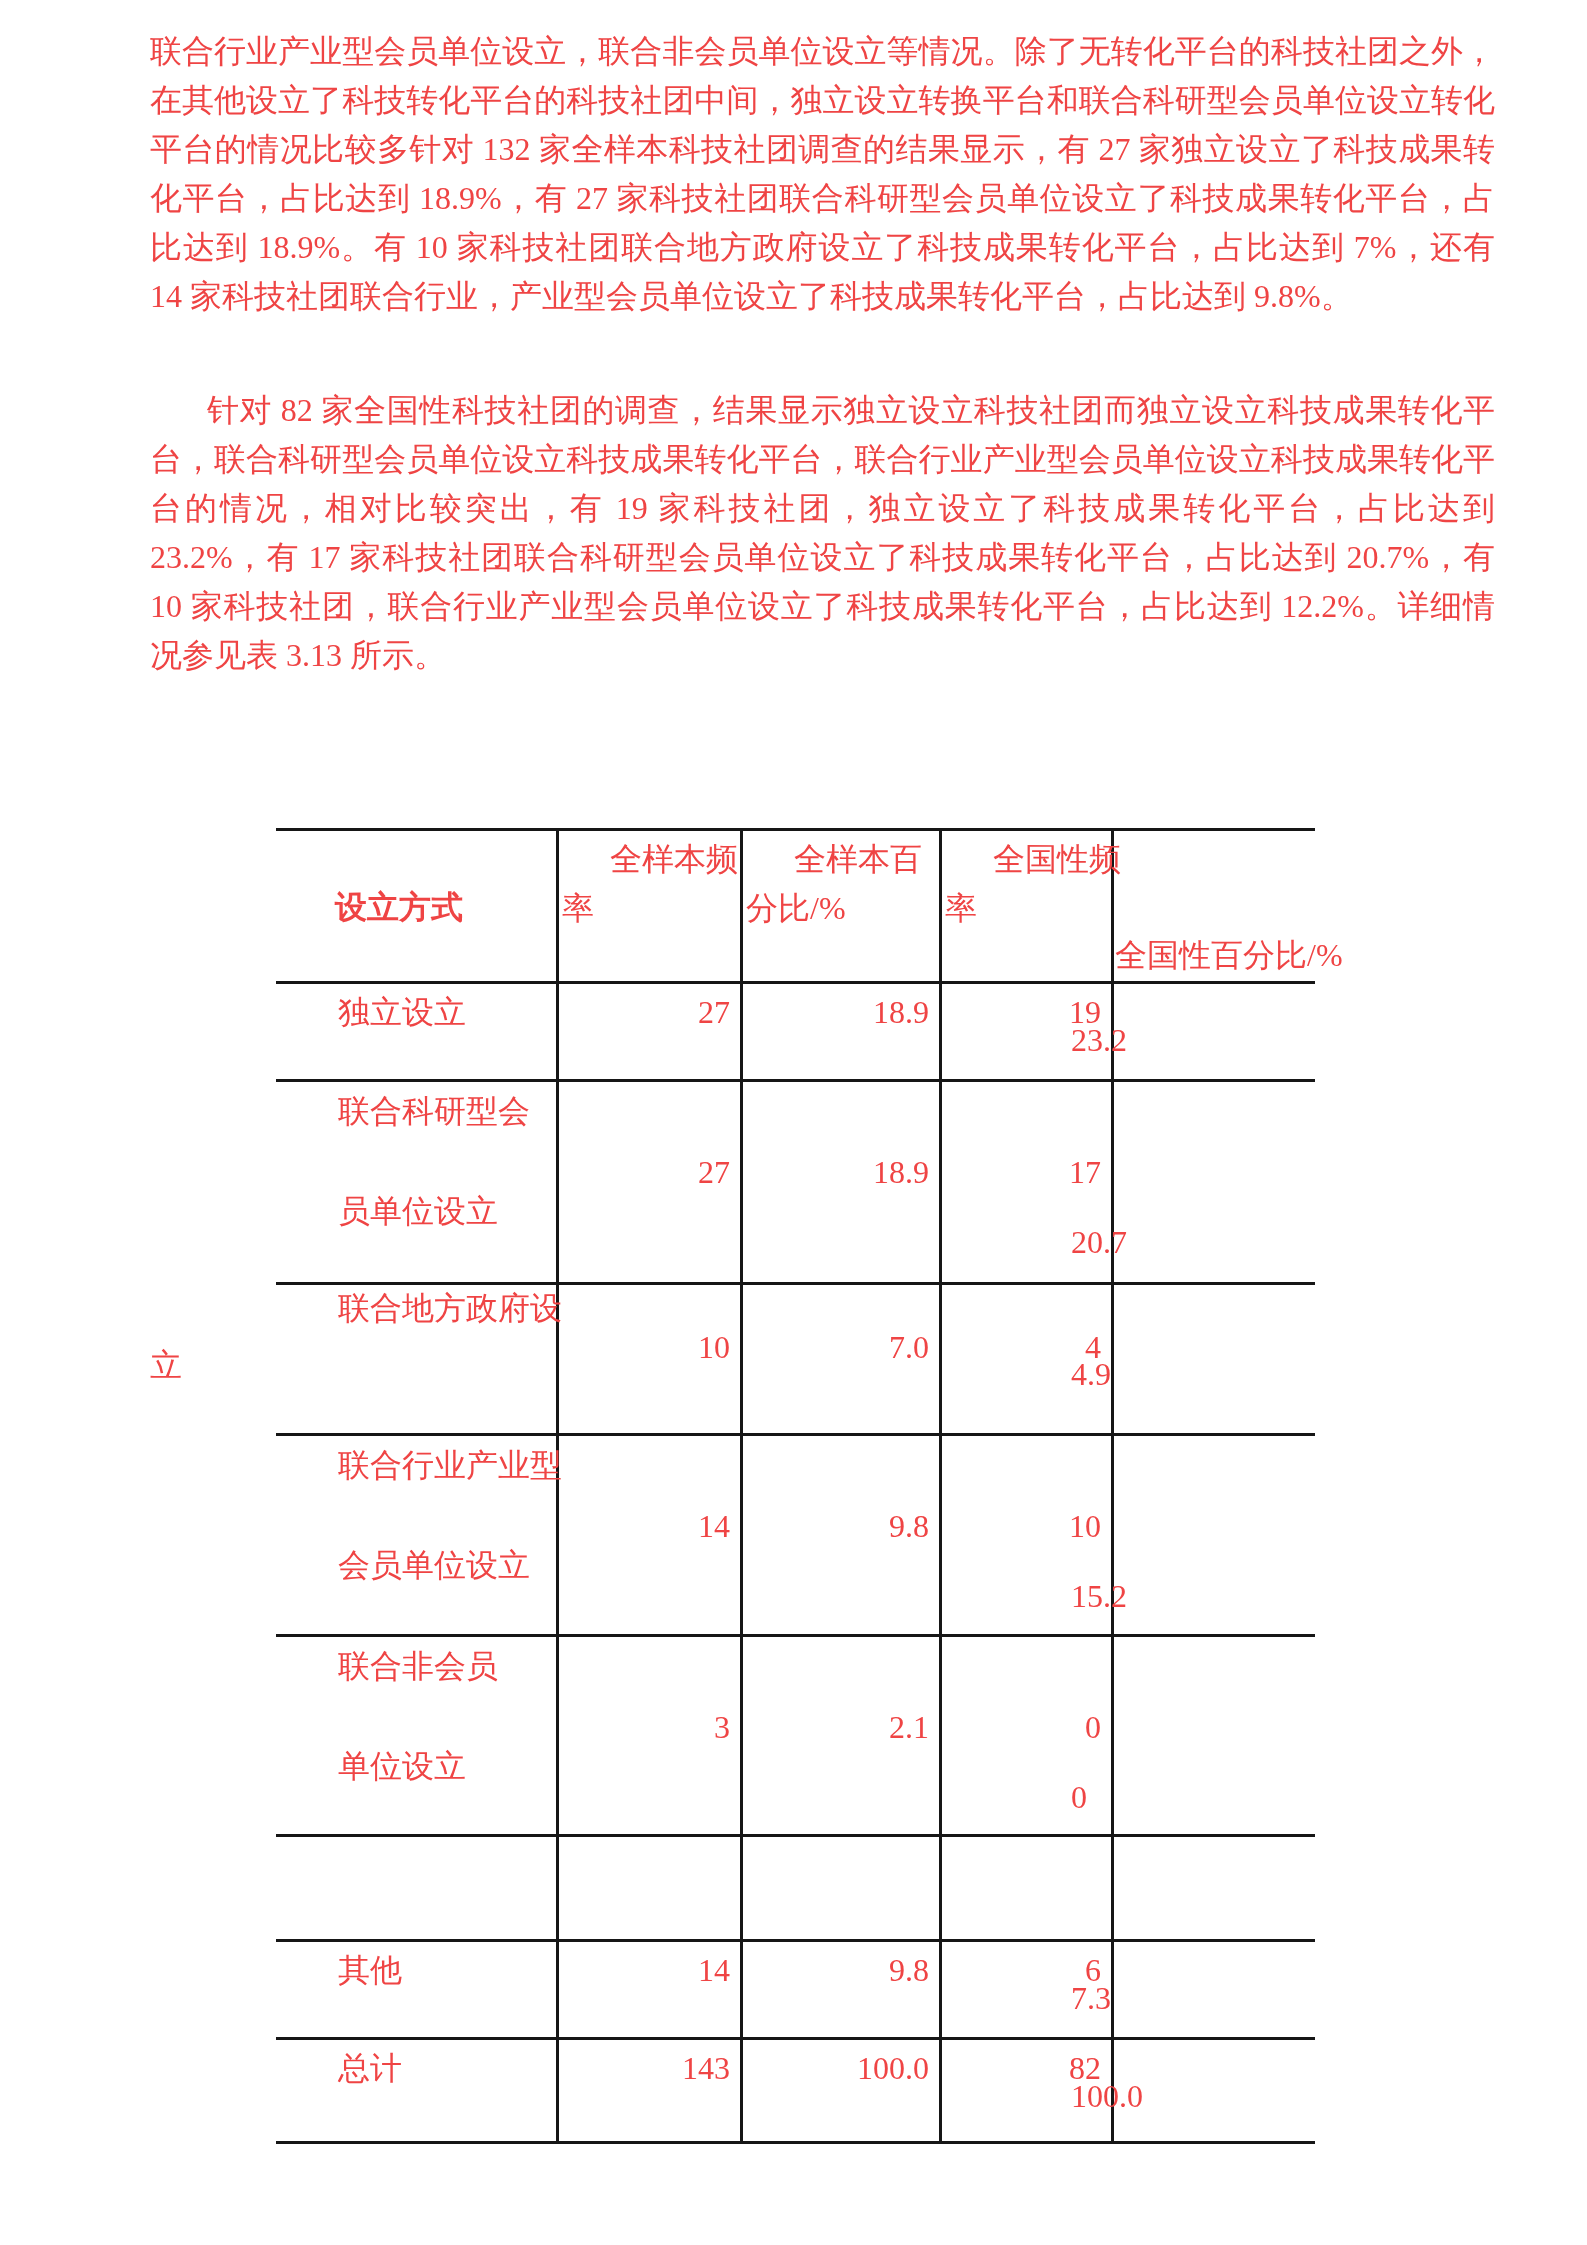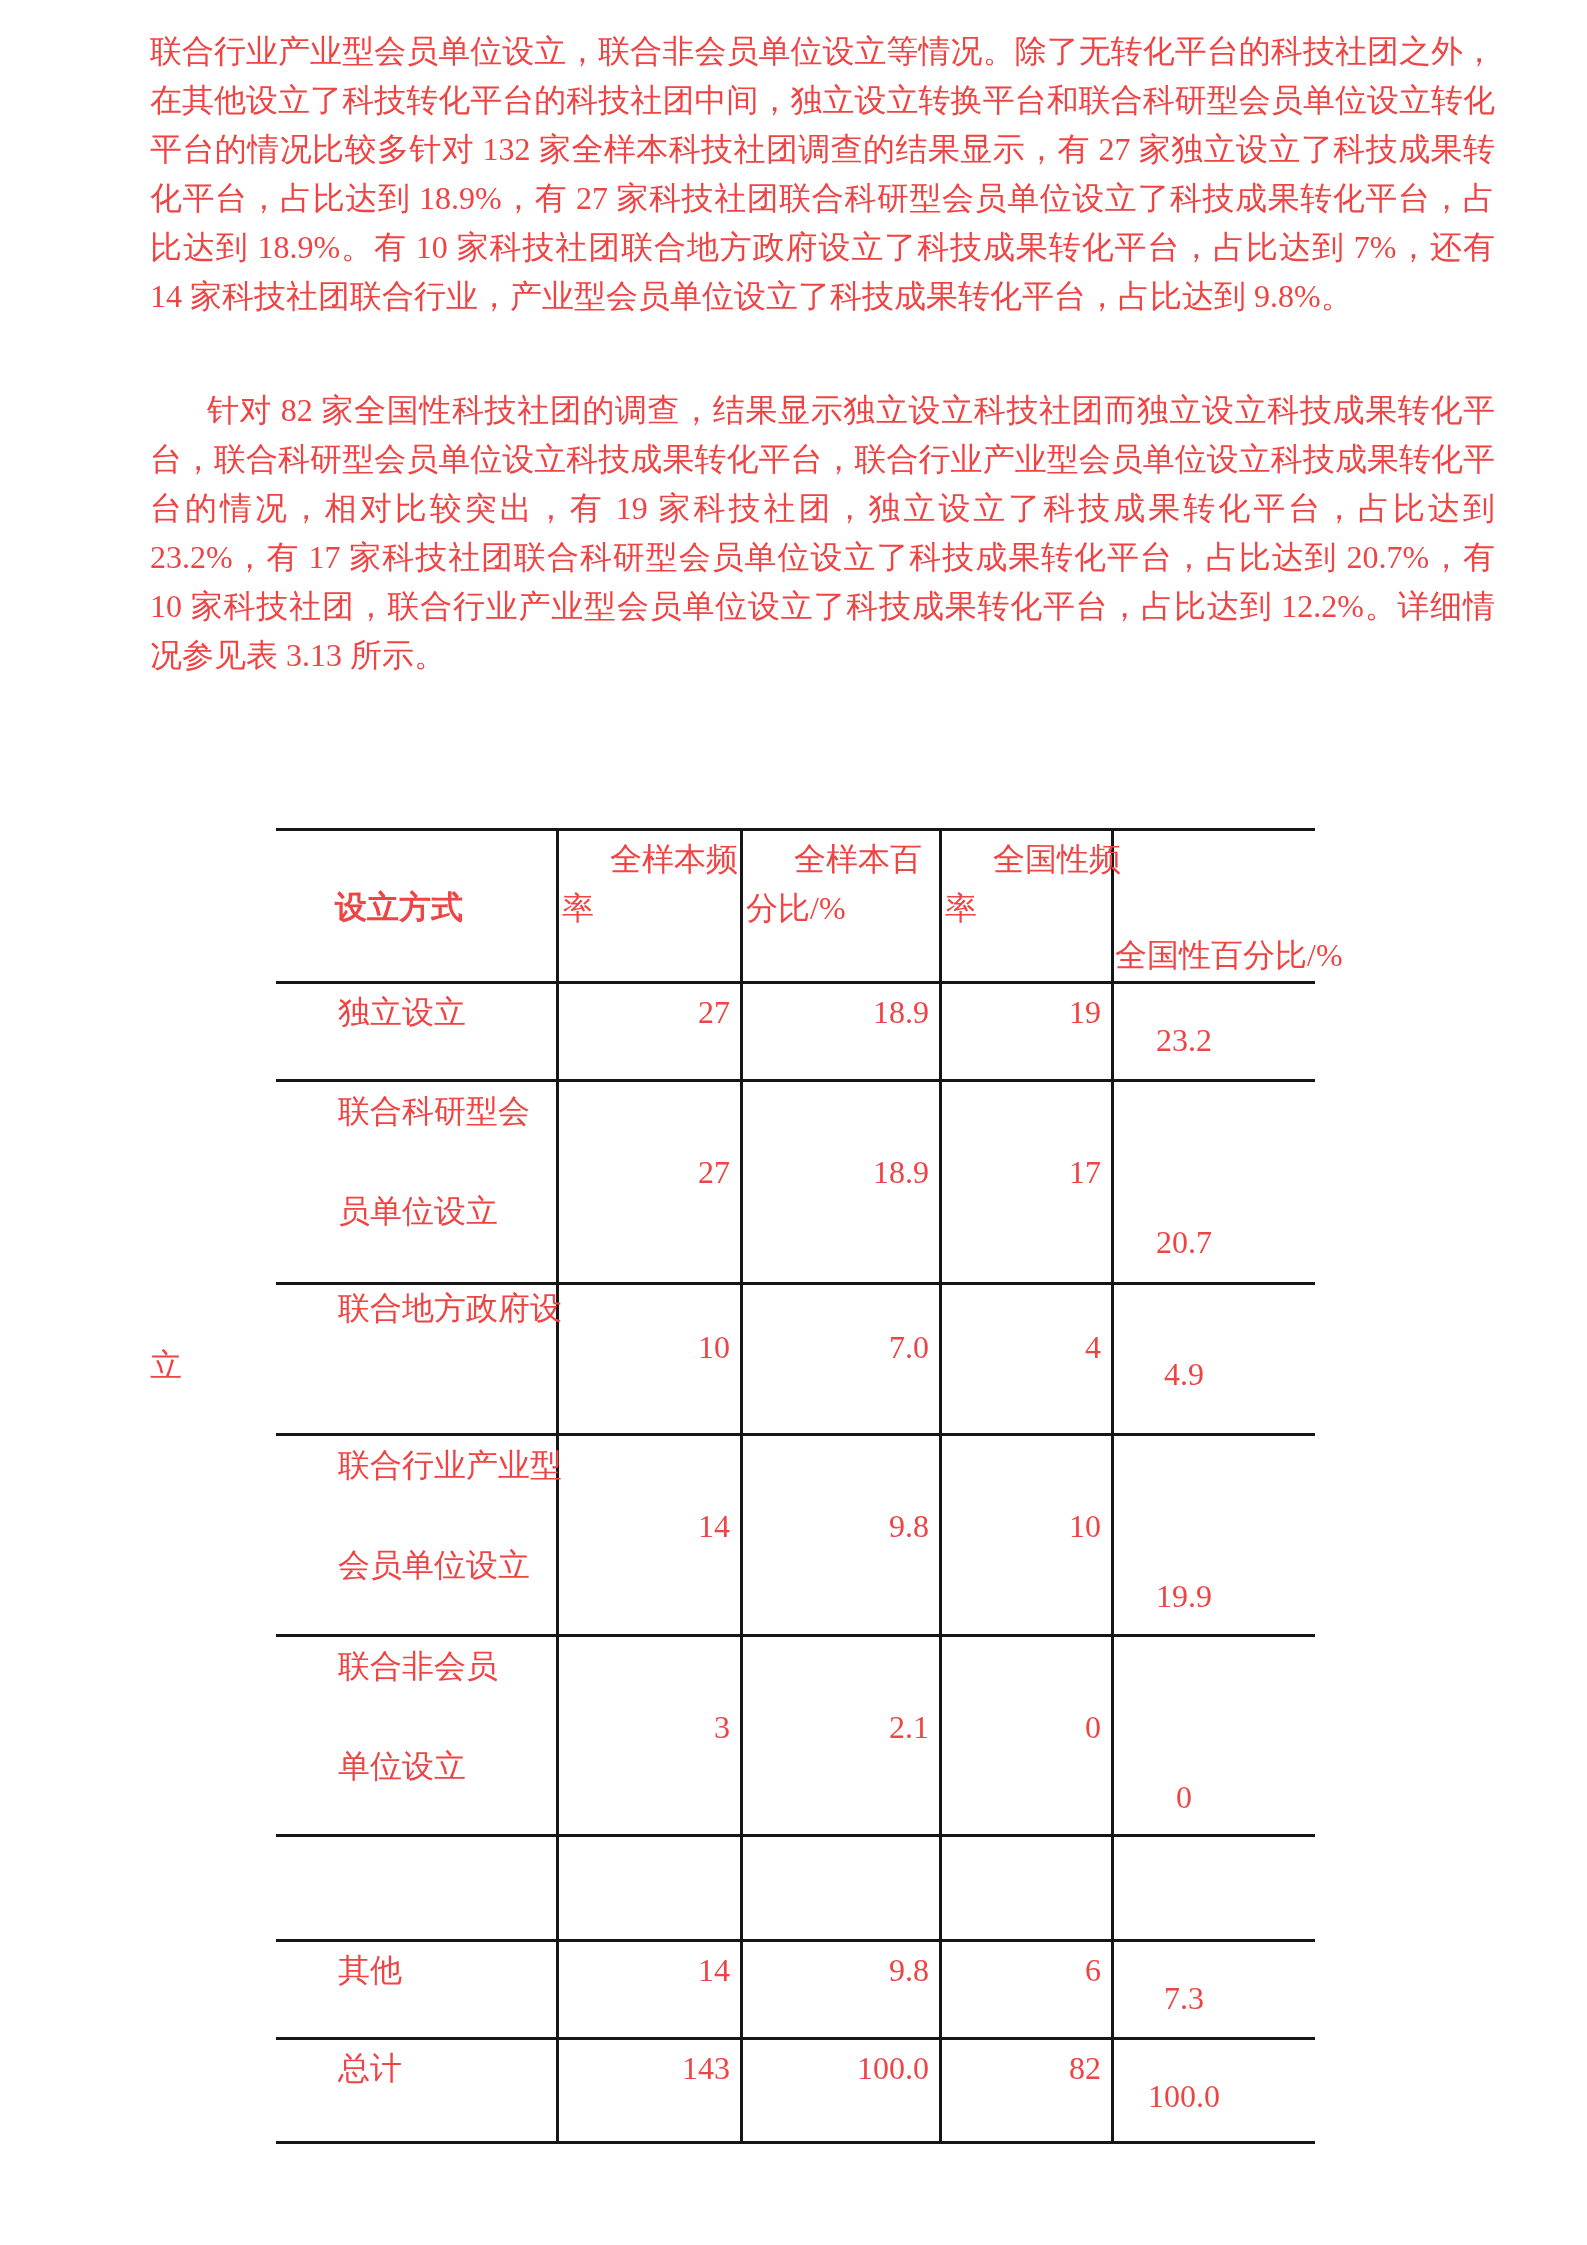--- a/index.html
+++ b/index.html
@@ -27,21 +27,21 @@
   .h3a{left:518px;top:12px}.h3b{left:470px;top:61px}
   .h4a{left:717px;top:12px}.h4b{left:669px;top:61px}
   .h5{left:839px;top:108px}
   
   .trow{position:absolute;left:0;width:1039px;}
   .lab{left:62px;}
   .hang{left:-126px;}
   .n2{left:290px;width:164px;text-align:right;}
   .n3{left:474px;width:179px;text-align:right;}
   .n4{left:673px;width:152px;text-align:right;}
-  .n5{left:817px;width:182px;text-align:center;}
+  .n5{left:795px;width:182px;text-align:left;}
   .rshort .lab,.rshort .n2,.rshort .n3,.rshort .n4{top:12px}
   .rshort .n5{top:40px}
   .rtall .lab.l1{top:13px}
   .rtall .lab.l2{top:113px}
   .rtall .n2,.rtall .n3,.rtall .n4{top:74px}
   .rtall .n5{top:144px}
   .rgov .lab.l1{top:7px}
   .rgov .hang{top:64px}
   .rgov .n2,.rgov .n3,.rgov .n4{top:46px}
   .rgov .n5{top:73px}
@@ -108,21 +108,21 @@
       <span class="n4">4</span>
       <span class="n5">4.9</span>
     </div>
 
     <div class="trow rtall" style="top:605px;height:201px">
       <span class="lab l1">联合行业产业型</span>
       <span class="lab l2">会员单位设立</span>
       <span class="n2">14</span>
       <span class="n3">9.8</span>
       <span class="n4">10</span>
-      <span class="n5">19.9</span>
+      <span class="n5">15.2</span>
     </div>
 
     <div class="trow rtall" style="top:806px;height:200px">
       <span class="lab l1">联合非会员</span>
       <span class="lab l2">单位设立</span>
       <span class="n2">3</span>
       <span class="n3">2.1</span>
       <span class="n4">0</span>
       <span class="n5">0</span>
     </div>

